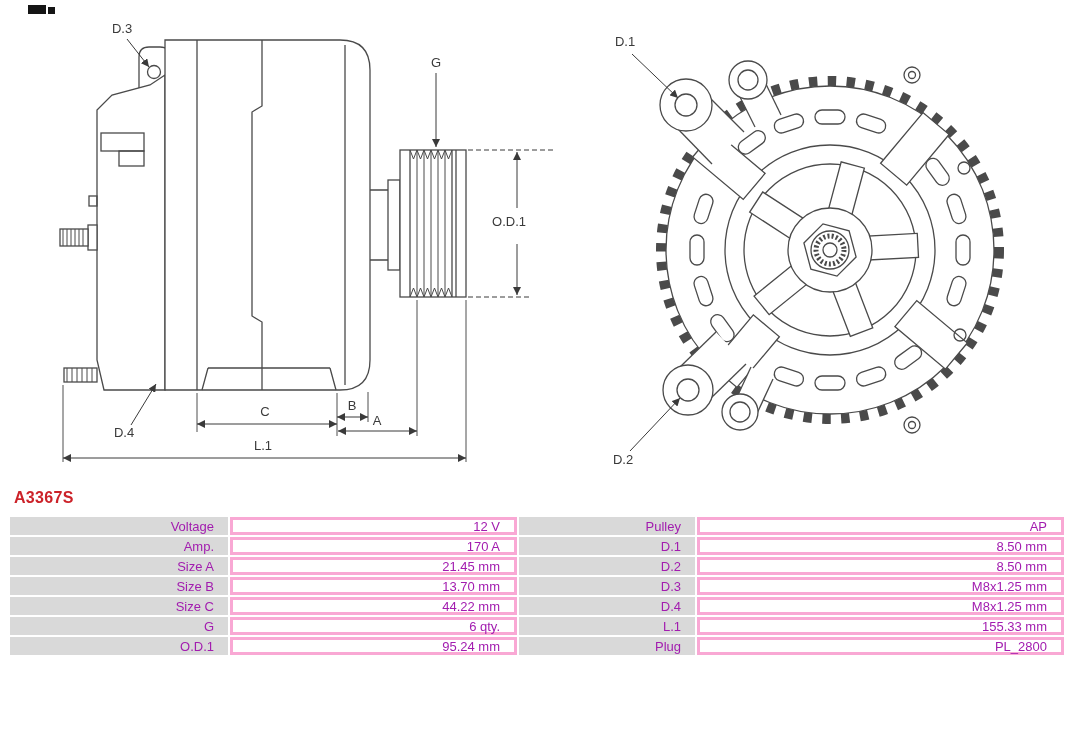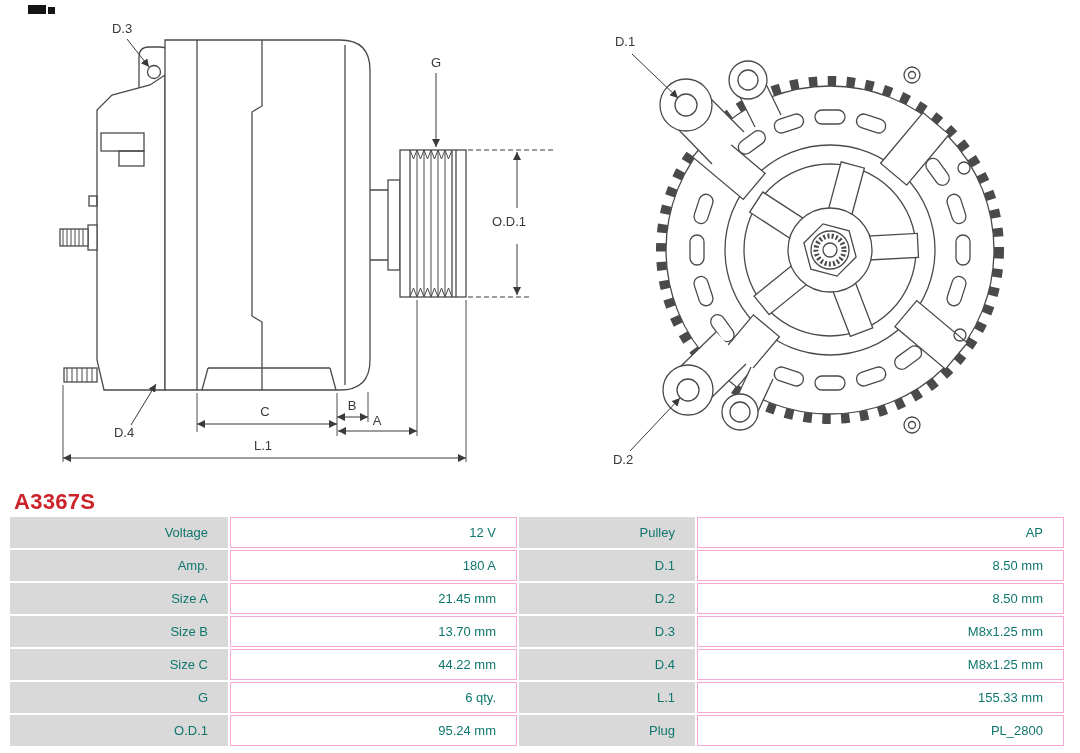--- a/index.html
+++ b/index.html
@@ -6,28 +6,28 @@
   html,body { width:1080px; height:753px; }
   body { background:#ffffff; font-family:"Liberation Sans", sans-serif; position:relative; overflow:hidden; }
   .page { position:absolute; inset:0; }
   .diagram-area { position:absolute; left:0; top:0; width:1080px; height:485px; }
   .diagram-area svg { position:absolute; top:0; }
   #side-view { left:0; }
   #rear-view { left:560px; }
   svg text { font-family:"Liberation Sans", sans-serif; font-size:13px; fill:#3a3a3a; }
   .print-mark { position:absolute; left:28px; top:5px; width:18px; height:9px; background:#151515; }
   .print-mark::after { content:""; position:absolute; left:20px; top:2px; width:7px; height:7px; background:#151515; }
-  .part-number { position:absolute; left:14px; top:489px; font-size:22px; font-weight:bold; color:#cc2229; letter-spacing:.3px; }
+  .part-number { position:absolute; left:14px; top:489px; font-size:16px; font-weight:bold; color:#cc2229; letter-spacing:.3px; }
   .spec-table { position:absolute; left:10px; top:517px; width:1054px; display:grid;
                 grid-template-columns:218px 287px 176px 1fr; gap:2px; }
   .spec-row { display:contents; }
-  .cell { height:31px; display:flex; align-items:center; justify-content:flex-end;
-          padding-right:20px; font-size:13px; color:#0f766e; }
+  .cell { height:18px; display:flex; align-items:center; justify-content:flex-end;
+          padding-right:14px; font-size:13px; color:#a21caf; }
   .cell.label { background:#d9d9d9; }
-  .cell.value { background:#ffffff; border:1px solid #f9a8d4; }
+  .cell.value { background:#ffffff; border:3px solid #f9a8d4; }
 </style>
 </head>
 <body>
 
 <div class="page">
 
   <div class="diagram-area">
     <div class="print-mark"></div>
 
     <svg id="side-view" width="560" height="480" viewBox="0 0 560 480">
@@ -195,21 +195,21 @@
 
   <div class="spec-table">
     <div class="spec-row">
       <div class="cell label">Voltage</div>
       <div class="cell value">12 V</div>
       <div class="cell label">Pulley</div>
       <div class="cell value">AP</div>
     </div>
     <div class="spec-row">
       <div class="cell label">Amp.</div>
-      <div class="cell value">180 A</div>
+      <div class="cell value">170 A</div>
       <div class="cell label">D.1</div>
       <div class="cell value">8.50 mm</div>
     </div>
     <div class="spec-row">
       <div class="cell label">Size A</div>
       <div class="cell value">21.45 mm</div>
       <div class="cell label">D.2</div>
       <div class="cell value">8.50 mm</div>
     </div>
     <div class="spec-row">

